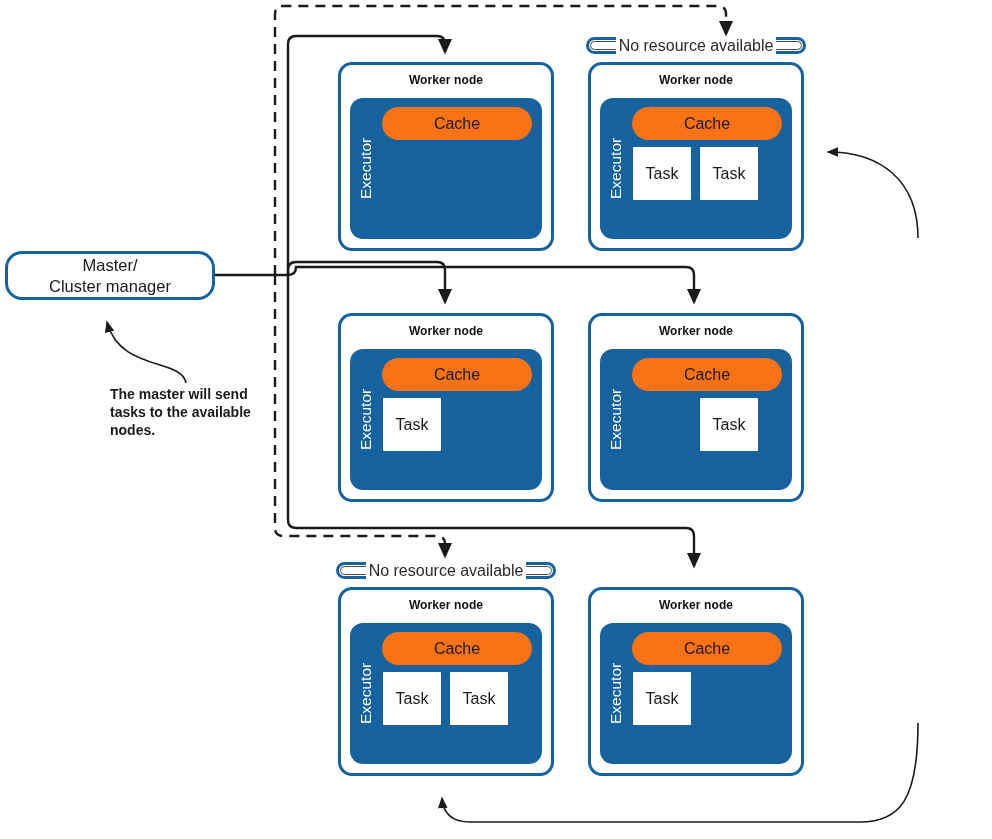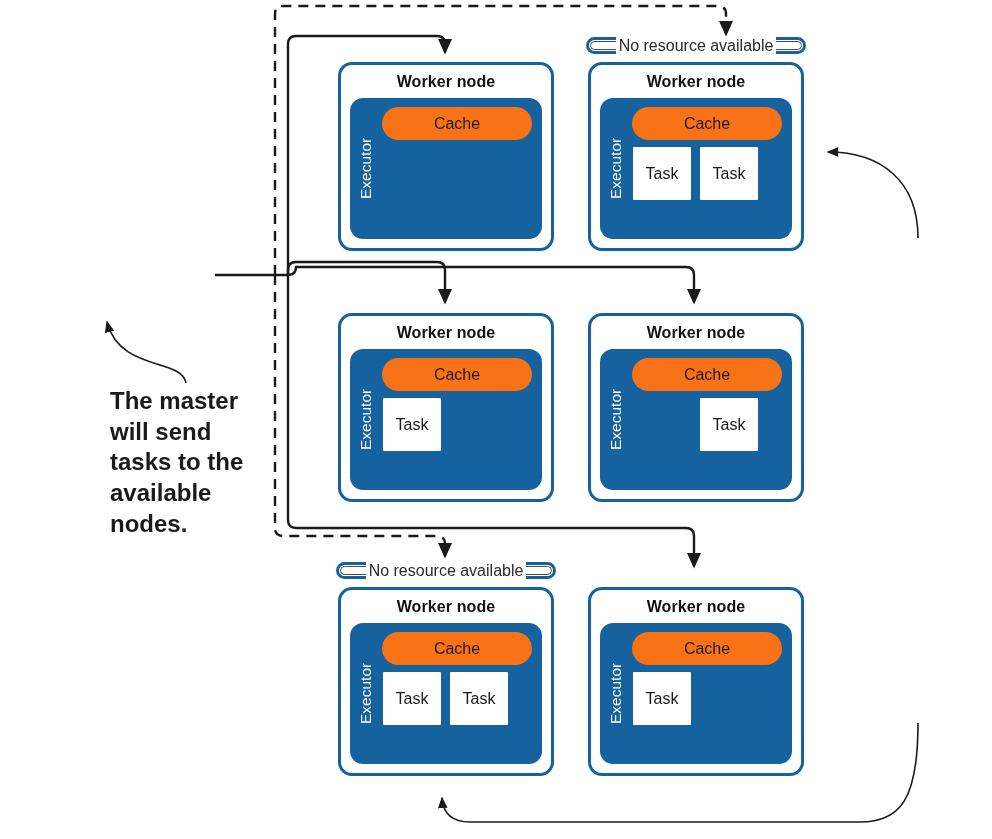--- a/index.html
+++ b/index.html
@@ -21,21 +21,21 @@
     font-size:16.5px;color:#1a1a1a;line-height:1.22;
   }
 
   
   .worker{
     position:absolute;box-sizing:border-box;background:#fff;
     border:3px solid #15629e;border-radius:14px;
   }
   .worker-title{
     position:absolute;left:0;right:0;top:8px;text-align:center;
-    font-size:16px;font-weight:bold;color:#111;letter-spacing:.1px;
+    font-size:12px;font-weight:bold;color:#111;letter-spacing:.1px;
   }
 
   
   .executor{
     position:absolute;left:9px;right:9px;top:33px;bottom:9px;
     background:#15629e;border-radius:13px;
   }
   .executor-label{
     position:absolute;left:4px;top:0;bottom:0;width:24px;
     display:flex;align-items:center;justify-content:center;
@@ -67,21 +67,21 @@
   }
   .nores::after{
     content:"";position:absolute;left:1px;right:1px;top:1px;bottom:1px;
     border:1px solid #4a4a4a;border-radius:13px;pointer-events:none;
   }
   .nores span{position:relative;z-index:1;background:#fff;padding:0 3px;}
 
   
   .note{
     position:absolute;font-weight:bold;color:#1a1a1a;
-    font-size:24px;line-height:1.28;
+    font-size:14px;line-height:1.28;
   }
   #note-left{left:110px;top:386px;width:165px;}
   #note-right{left:842px;top:637px;width:150px;}
 </style>
 </head>
 <body>
 
 <div id="stage">
 
   <svg id="wires" viewBox="0 0 992 839">
@@ -114,20 +114,26 @@
       <path d="M275,275 L275,528 Q275,536 283,536 L437,536 Q445,536 445,544 L445,556" marker-end="url(#ah)"></path>
     </g>
 
     <g fill="none" stroke="#1a1a1a" stroke-width="1.6">
       <path d="M186,383 C182,358 120,372 107,322" marker-end="url(#ah-thin)"></path>
       <path d="M918,238 C918,180 880,152 828,152" marker-end="url(#ah-thin)"></path>
       <path d="M918,723 C918,800 900,822 860,822 L470,822 C450,822 443,812 442,798" marker-end="url(#ah-thin)"></path>
     </g>
   </svg>
 
+  <div class="master">
+    <div>
+      <span>Master/</span><br>
+      <span>Cluster manager</span>
+    </div>
+  </div>
 
   <div class="worker" style="left:338px;top:62px;width:216px;height:189px;">
     <div class="worker-title">Worker node</div>
     <div class="executor">
       <div class="executor-label">Executor</div>
       <div class="cache">Cache</div>
     </div>
   </div>
 
   <div class="nores" style="left:586px;top:37px;width:220px;">

